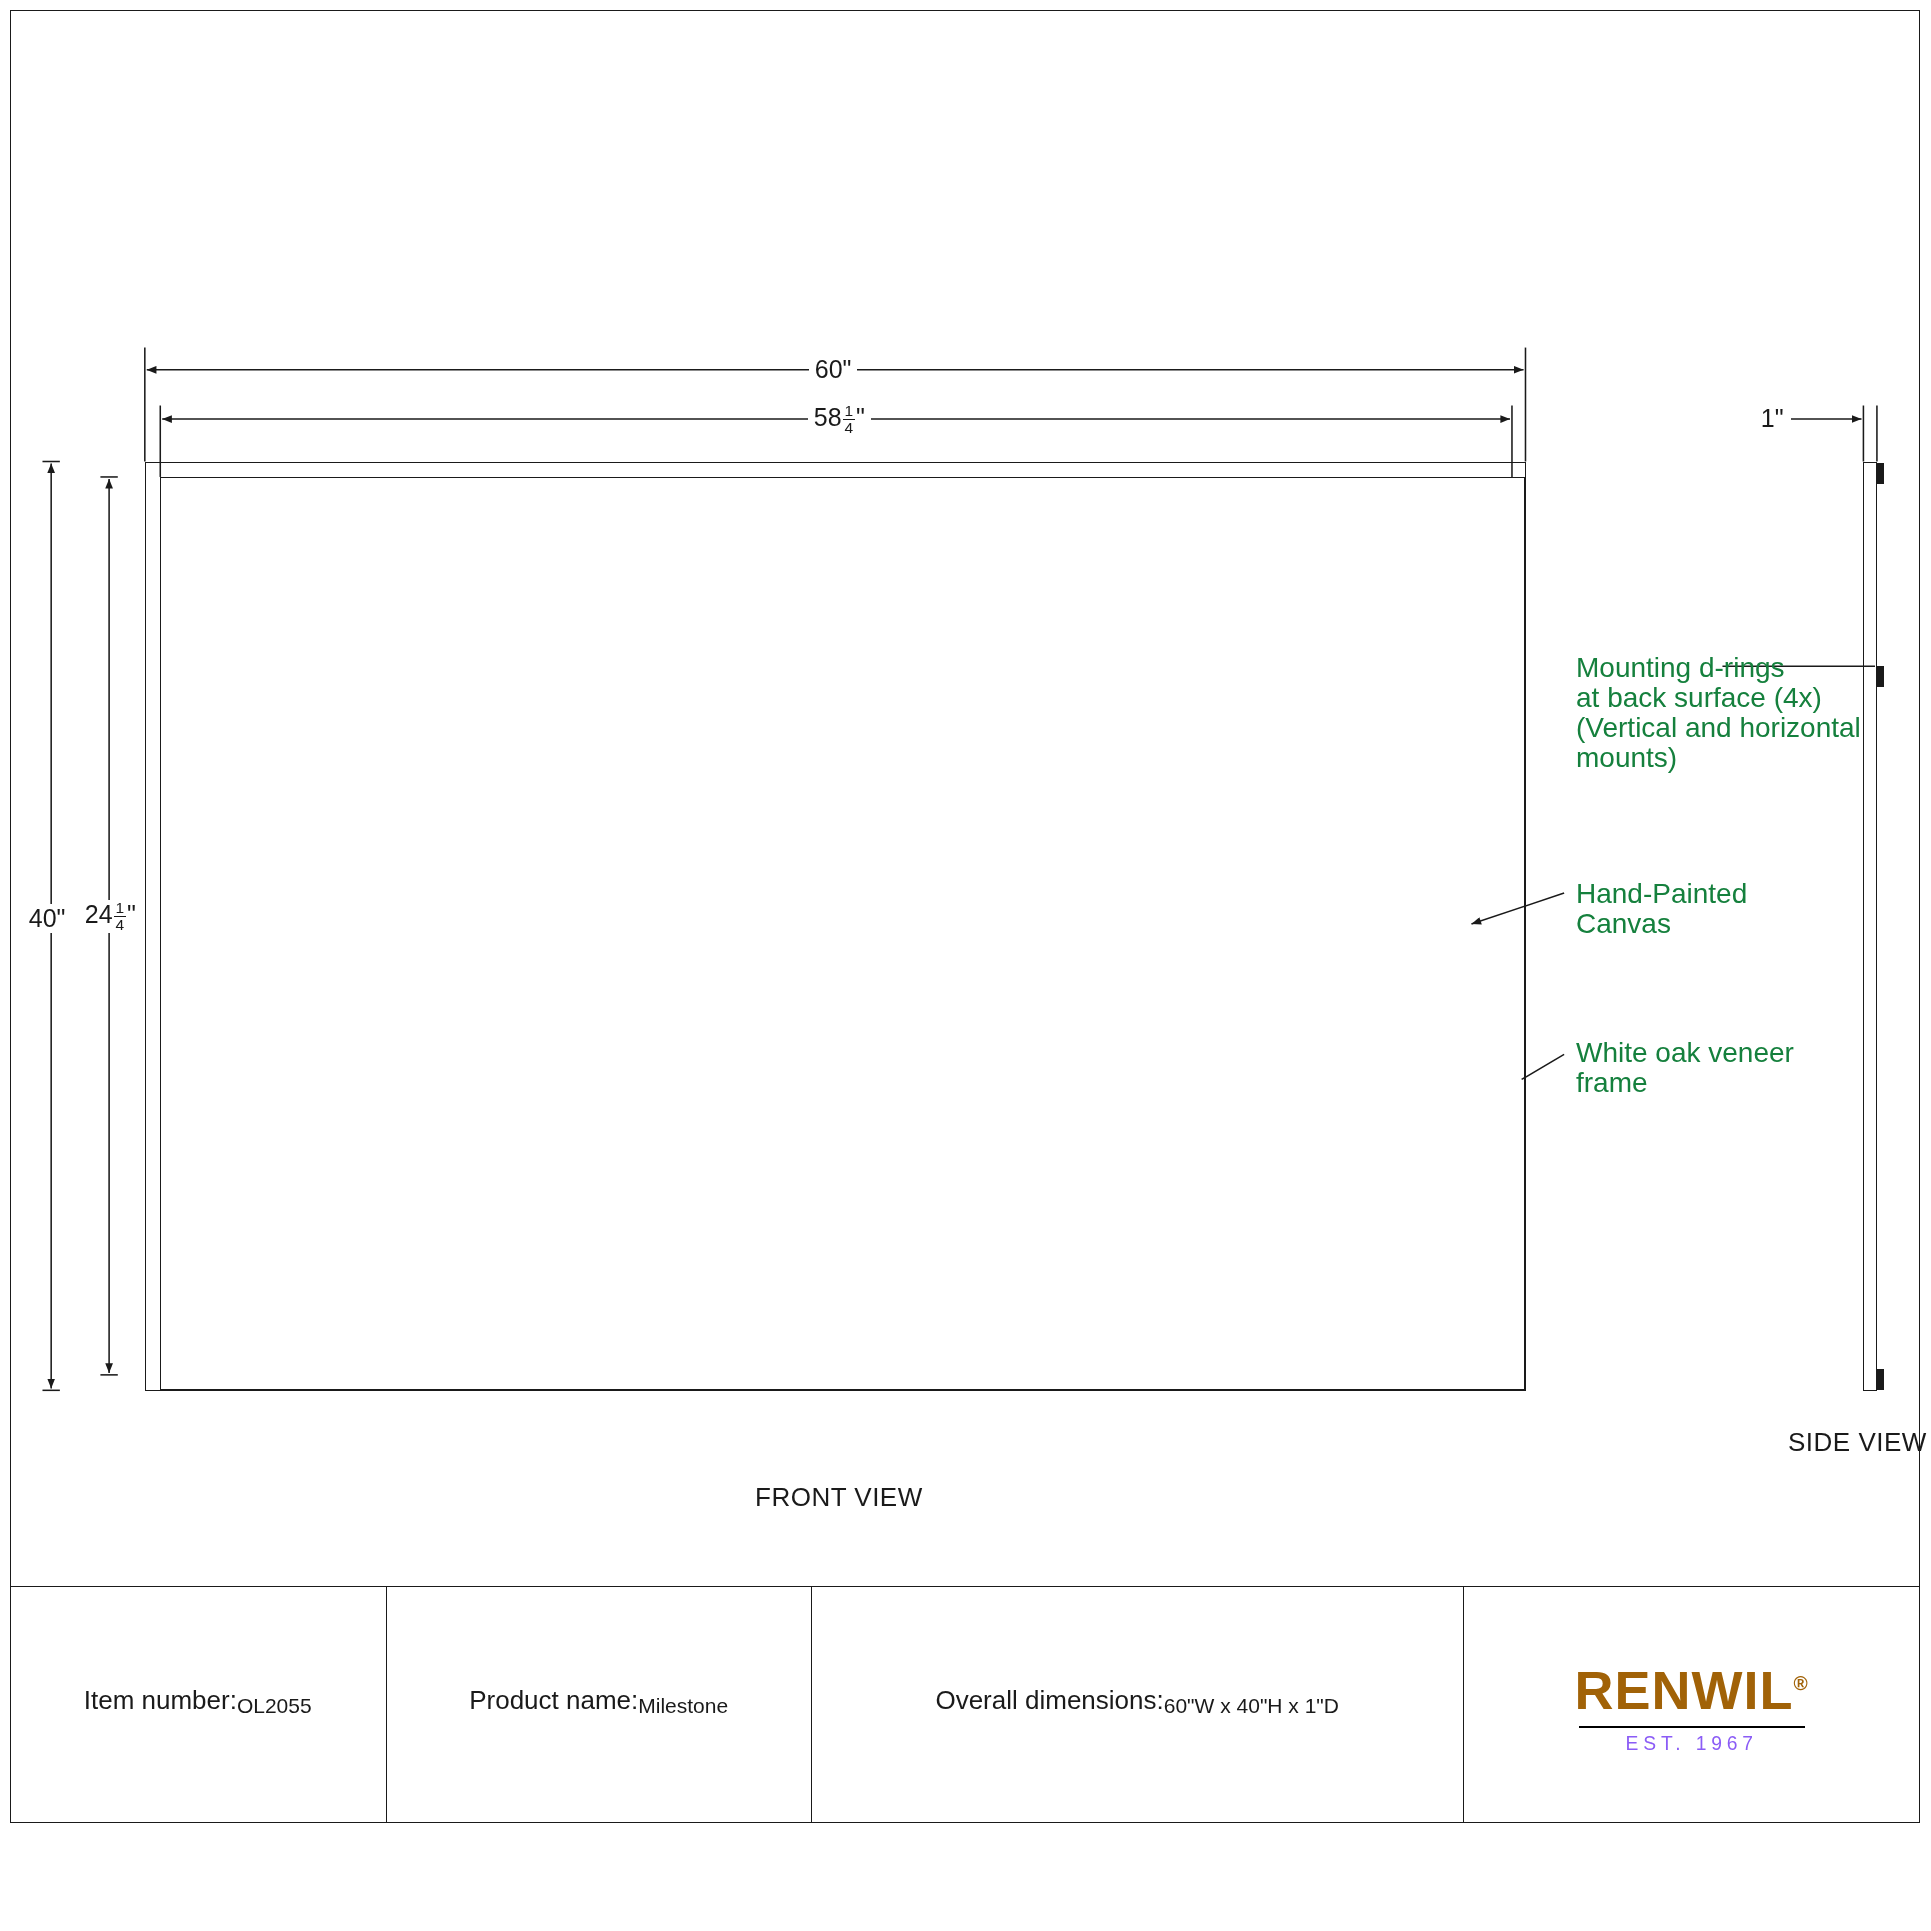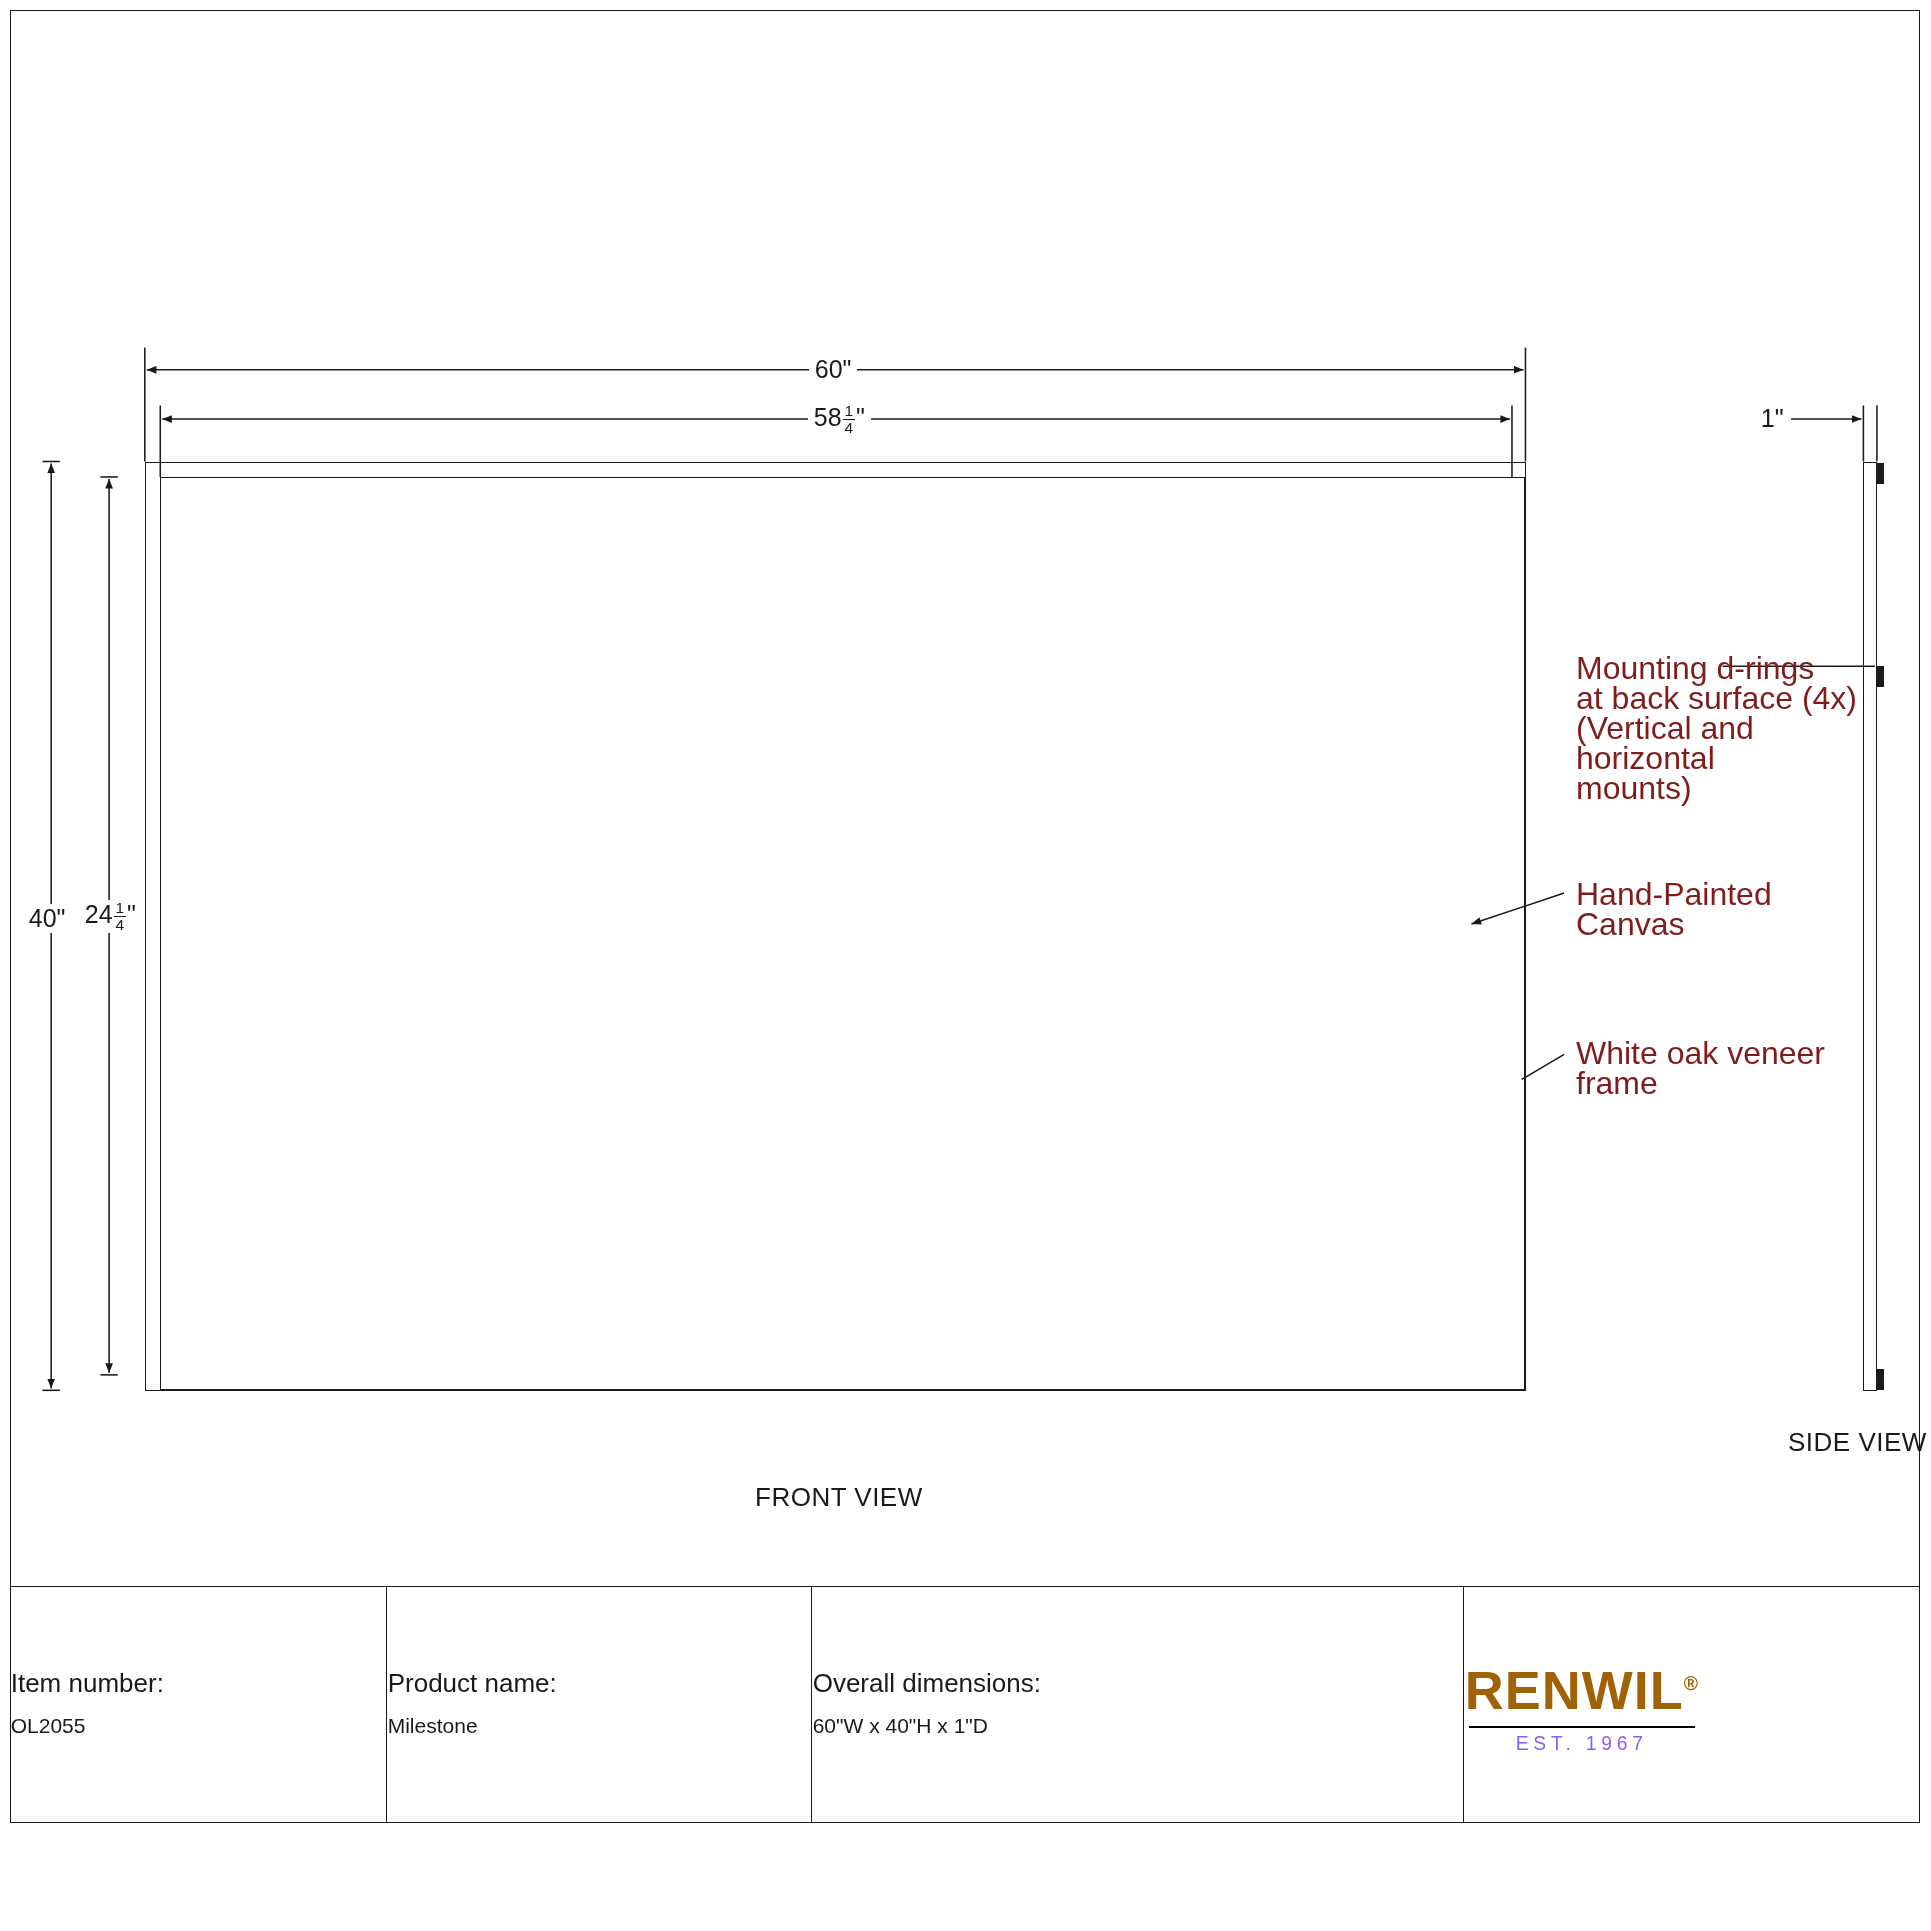--- a/index.html
+++ b/index.html
@@ -70,22 +70,22 @@
     width: 1910px;
     height: 237px;
     border-top: 1.9px solid #1a1a1a;
     box-sizing: border-box;
     display: flex;
   }
   .tb-cell {
     box-sizing: border-box;
     border-right: 1.9px solid #1a1a1a;
     display: flex;
-    flex-direction: column;
-    align-items: flex-start;
+    flex-direction: row;
+    align-items: center;
     justify-content: center;
     padding: 0 1px;
   }
   .tb-cell:last-child { border-right: none; }
   .tb-label {
     font-size: 26px;
     color: #1a1a1a;
     margin-bottom: 9.7px;
   }
   .tb-value {
@@ -132,23 +132,23 @@
   }
   .viewlabel {
     position: absolute;
     font-size: 26px;
     letter-spacing: 0.5px;
     color: #1a1a1a;
     white-space: nowrap;
   }
   .callout {
     position: absolute;
-    font-size: 32px;
+    font-size: 28px;
     line-height: 30px;
-    color: #7f1d1d;
+    color: #15803d;
   }
   .dring {
     position: absolute;
     background: #1a1a1a;
   }
 </style>
 </head>
 <body>
 
 <div id="sheet">

